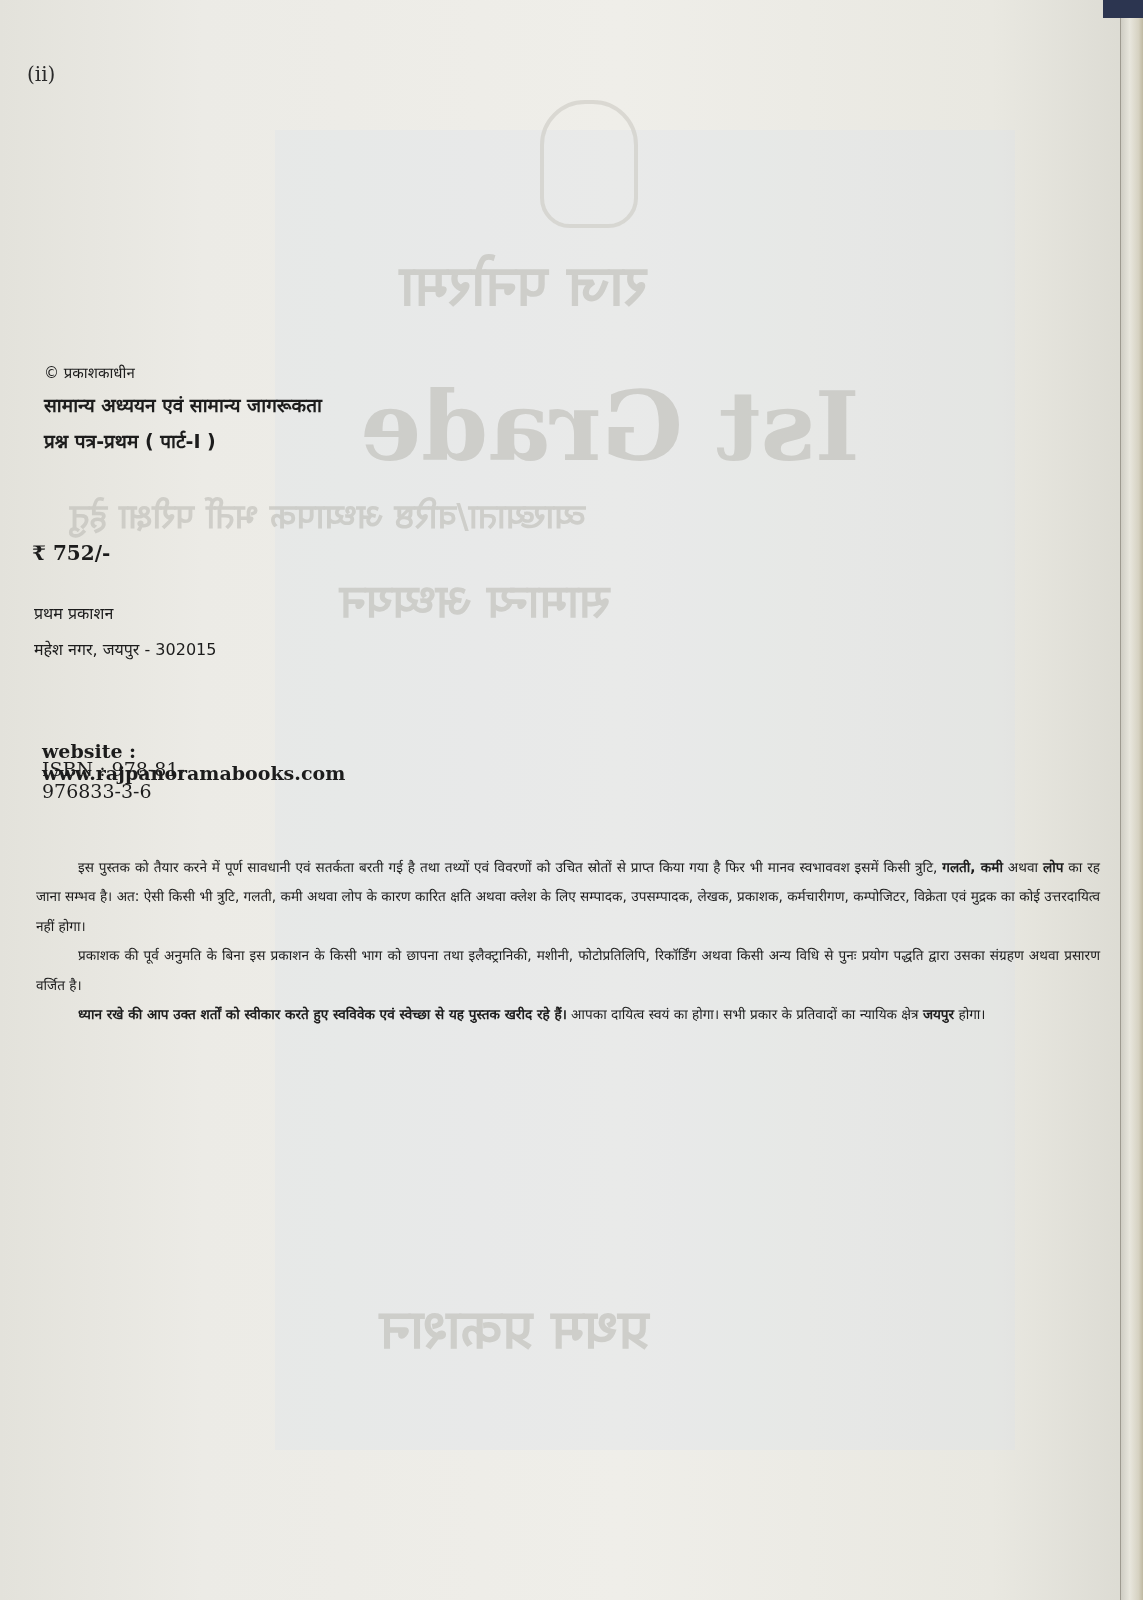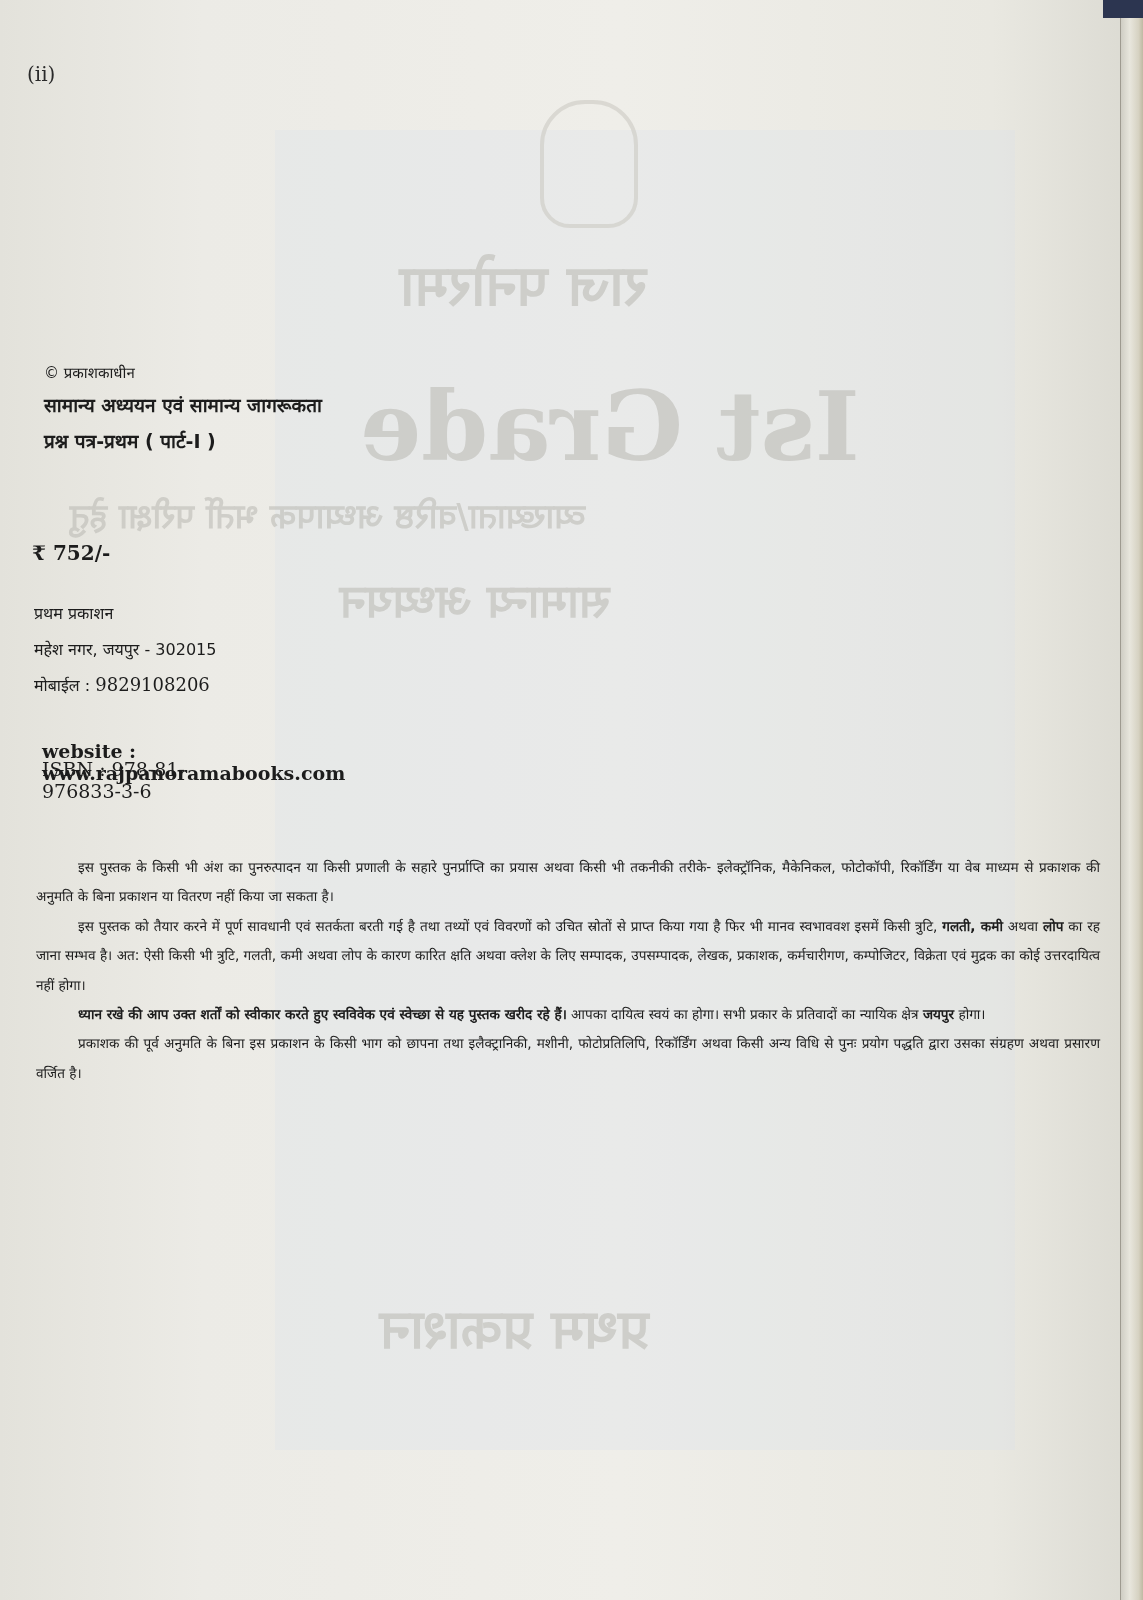--- a/index.html
+++ b/index.html
@@ -59,35 +59,30 @@
     <div class="l">© प्रकाशकाधीन</div>
     <div class="l b">सामान्य अध्ययन एवं सामान्य जागरूकता</div>
     <div class="l b">प्रश्न पत्र-प्रथम ( पार्ट-I )</div>
   </div>
 
   <div class="price">₹ 752/-</div>
 
   <div class="pub">
     <div class="row">प्रथम प्रकाशन</div>
     <div class="row"><span>महेश नगर, जयपुर - 302015</span></div>
-    <div class="row">
-      <span>मोबाईल :</span>
-      <span class="num">9829108206</span>
-    </div>
     <div class="en" style="top:138px;font-weight:bold;">
       <span>website :</span>
       <span>www.rajpanoramabooks.com</span>
     </div>
     <div class="en" style="top:156px;">
       <span>ISBN :</span>
       <span>978-81-976833-3-6</span>
     </div>
   </div>
 
   <div class="disclaimer">
-    <p>इस पुस्तक के किसी भी अंश का पुनरुत्पादन या किसी प्रणाली के सहारे पुनर्प्राप्ति का प्रयास अथवा किसी भी तकनीकी तरीके- इलेक्ट्रॉनिक, मैकेनिकल, फोटोकॉपी, रिकॉर्डिंग या वेब माध्यम से प्रकाशक की अनुमति के बिना प्रकाशन या वितरण नहीं किया जा सकता है।</p>
     <p><span>इस पुस्तक को तैयार करने में पूर्ण सावधानी एवं सतर्कता बरती गई है तथा तथ्यों एवं विवरणों को उचित स्रोतों से प्राप्त किया गया है फिर भी मानव स्वभाववश इसमें किसी त्रुटि, </span><b>गलती, कमी</b><span> अथवा </span><b>लोप</b><span> का रह जाना सम्भव है। अत: ऐसी किसी भी त्रुटि, गलती, कमी अथवा लोप के कारण कारित क्षति अथवा क्लेश के लिए सम्पादक, उपसम्पादक, लेखक, प्रकाशक, कर्मचारीगण, कम्पोजिटर, विक्रेता एवं मुद्रक का कोई उत्तरदायित्व नहीं होगा।</span></p>
+    <p>प्रकाशक की पूर्व अनुमति के बिना इस प्रकाशन के किसी भाग को छापना तथा इलैक्ट्रानिकी, मशीनी, फोटोप्रतिलिपि, रिकॉर्डिंग अथवा किसी अन्य विधि से पुनः प्रयोग पद्धति द्वारा उसका संग्रहण अथवा प्रसारण वर्जित है।</p>
     <p><b>ध्यान रखे की आप उक्त शर्तों को स्वीकार करते हुए स्वविवेक एवं स्वेच्छा से यह पुस्तक खरीद रहे हैं।</b><span> आपका दायित्व स्वयं का होगा। सभी प्रकार के प्रतिवादों का न्यायिक क्षेत्र </span><b>जयपुर</b><span> होगा।</span></p>
-    <p>प्रकाशक की पूर्व अनुमति के बिना इस प्रकाशन के किसी भाग को छापना तथा इलैक्ट्रानिकी, मशीनी, फोटोप्रतिलिपि, रिकॉर्डिंग अथवा किसी अन्य विधि से पुनः प्रयोग पद्धति द्वारा उसका संग्रहण अथवा प्रसारण वर्जित है।</p>
   </div>
 </div>
 <div class="page-edge"></div>
 <div class="corner-dark"></div>
 
 </body></html>

